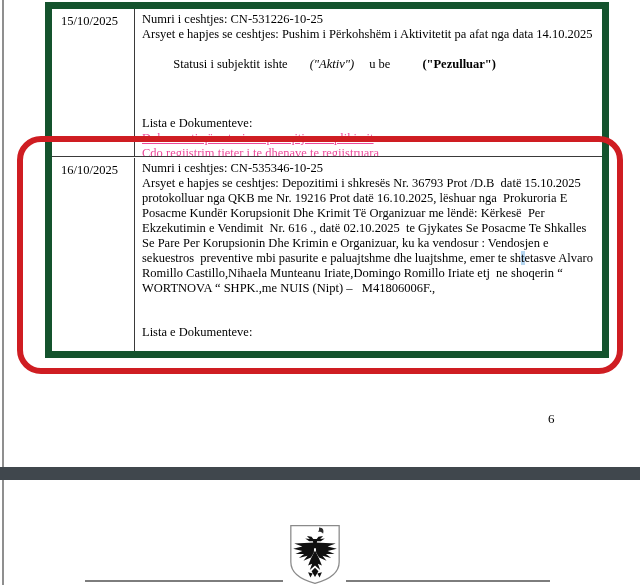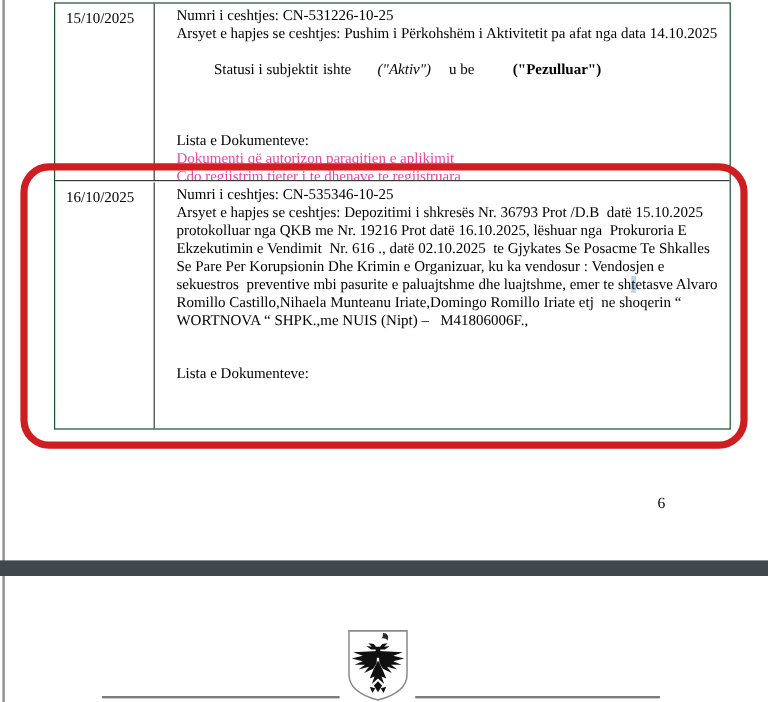--- a/index.html
+++ b/index.html
@@ -8,30 +8,30 @@
     position:relative; width:640px; height:585px; background:#ffffff;
     font-family:"Liberation Serif", serif; color:#000; overflow:hidden;
   }
   .page-edge-line {
     position:absolute; left:2px; top:0; width:1.5px; height:585px;
     background:#8f8f8f;
   }
   
   .doc-table {
     position:absolute; left:45px; top:2px; width:564px; height:356px;
-    border:1px solid #14532d; background:#fff;
+    border:7px solid #14532d; background:#fff;
   }
   .trow { position:absolute; left:0; right:0; display:flex; }
   .trow-1 { top:0; height:148px; border-bottom:1px solid #3a3a3a; }
   .trow-2 { top:149px; bottom:0; }
   .cell-date {
     width:83px; flex:0 0 83px; border-right:1px solid #3a3a3a;
     padding:5px 0 0 9px; font-size:12.5px;
   }
-  .cell-content { flex:1; padding:3px 4px 0 7px; overflow:hidden;margin-left:11px; }
+  .cell-content { flex:1; padding:3px 4px 0 7px; overflow:hidden; }
   .tline { font-size:12.5px; line-height:15px; white-space:pre; }
   .u { }
   .it { font-style:italic; }
   .b  { font-weight:bold; }
   .gap-ishte { margin-left:4px; }
   .gap-aktiv { margin-left:22px; }
   .gap-ube   { margin-left:15px; }
   .gap-pez   { margin-left:32px; }
   .docs-label { margin-top:29px; }
   .row1-docs-label { margin-top:29px; }
@@ -84,20 +84,21 @@
 
       </div>
     </div>
 
     <div class="trow trow-2">
       <div class="cell-date">16/10/2025</div>
       <div class="cell-content">
         <div class="tline">Numri i ceshtjes: CN-535346-10-25</div>
         <div class="tline">Arsyet e hapjes se ceshtjes: Depozitimi i shkresës Nr. 36793 Prot /D.B  datë 15.10.2025</div>
         <div class="tline">protokolluar nga QKB me Nr. 19216 Prot datë 16.10.2025, lëshuar nga  Prokuroria E</div>
+        <div class="tline">Posacme Kundër Korupsionit Dhe Krimit Të Organizuar me lëndë: Kërkesë  Per</div>
         <div class="tline">Ekzekutimin e Vendimit  Nr. 616 ., datë 02.10.2025  te Gjykates Se Posacme Te Shkalles</div>
         <div class="tline">Se Pare Per Korupsionin Dhe Krimin e Organizuar, ku ka vendosur : Vendosjen e</div>
         <div class="tline"><span>sekuestros  preventive mbi pasurite e paluajtshme dhe luajtshme, emer te sh</span><span class="hl">t</span><span>etasve Alvaro</span></div>
         <div class="tline">Romillo Castillo,Nihaela Munteanu Iriate,Domingo Romillo Iriate etj  ne shoqerin “</div>
         <div class="tline">WORTNOVA “ SHPK.,me NUIS (Nipt) –   M41806006F.,</div>
         <div class="tline u docs-label">Lista e Dokumenteve:</div>
       </div>
     </div>
 
   </div>

